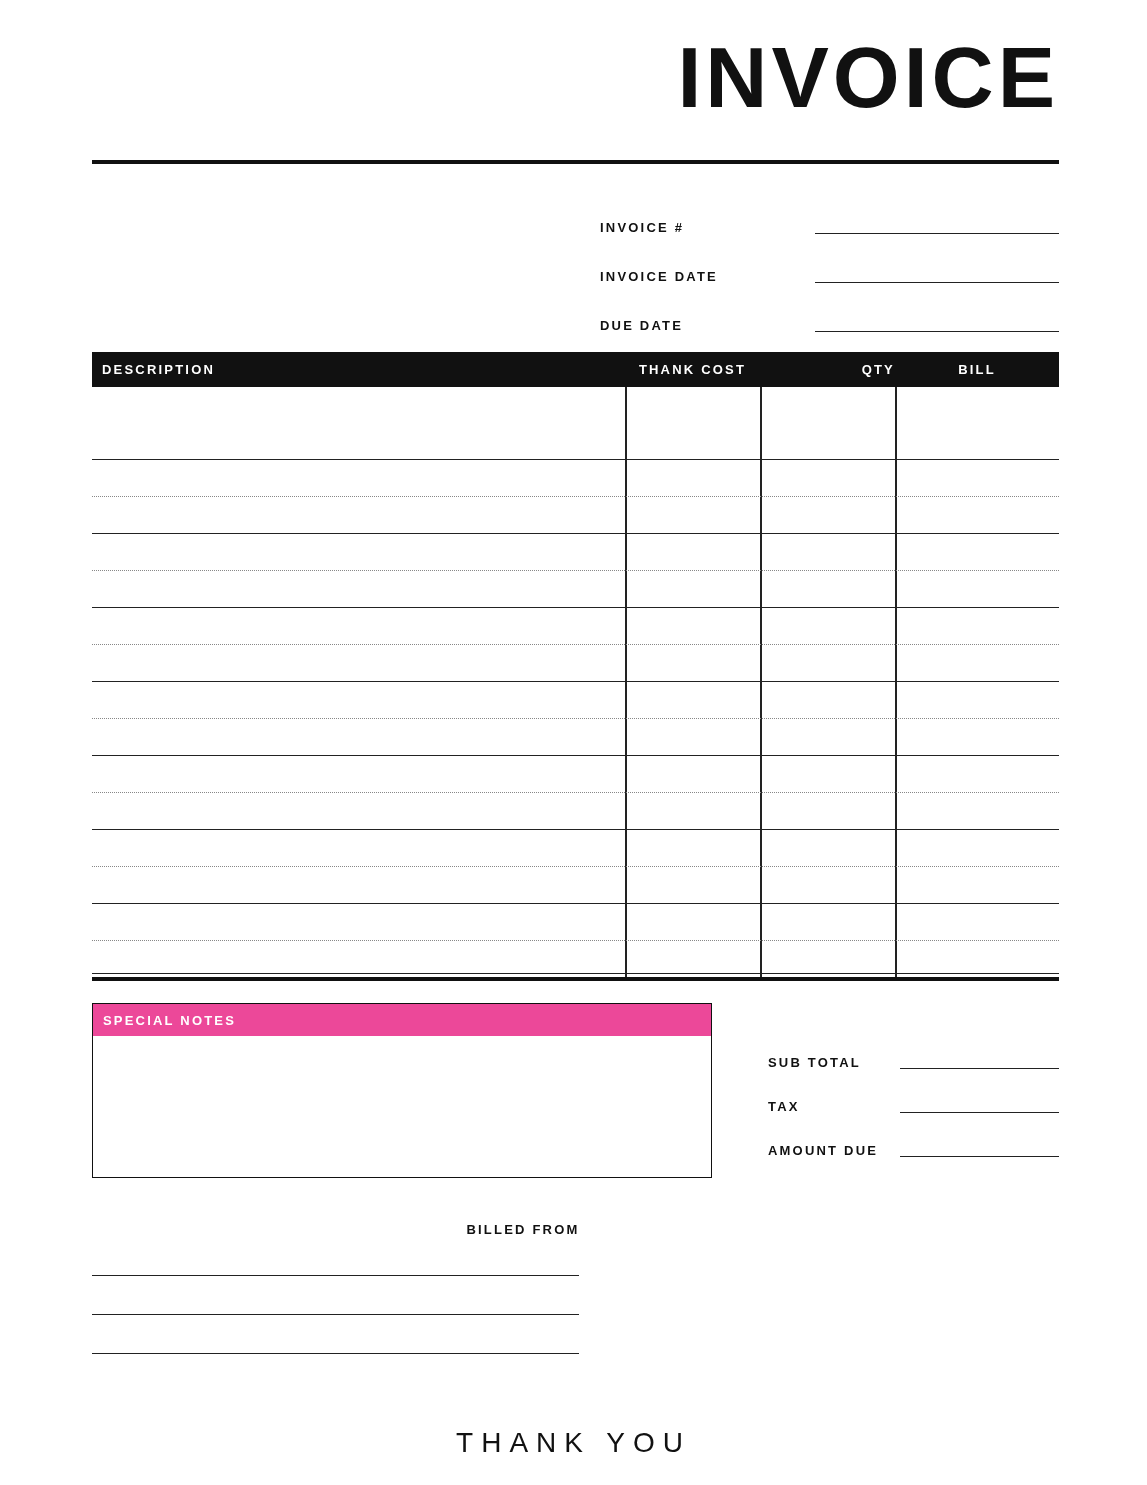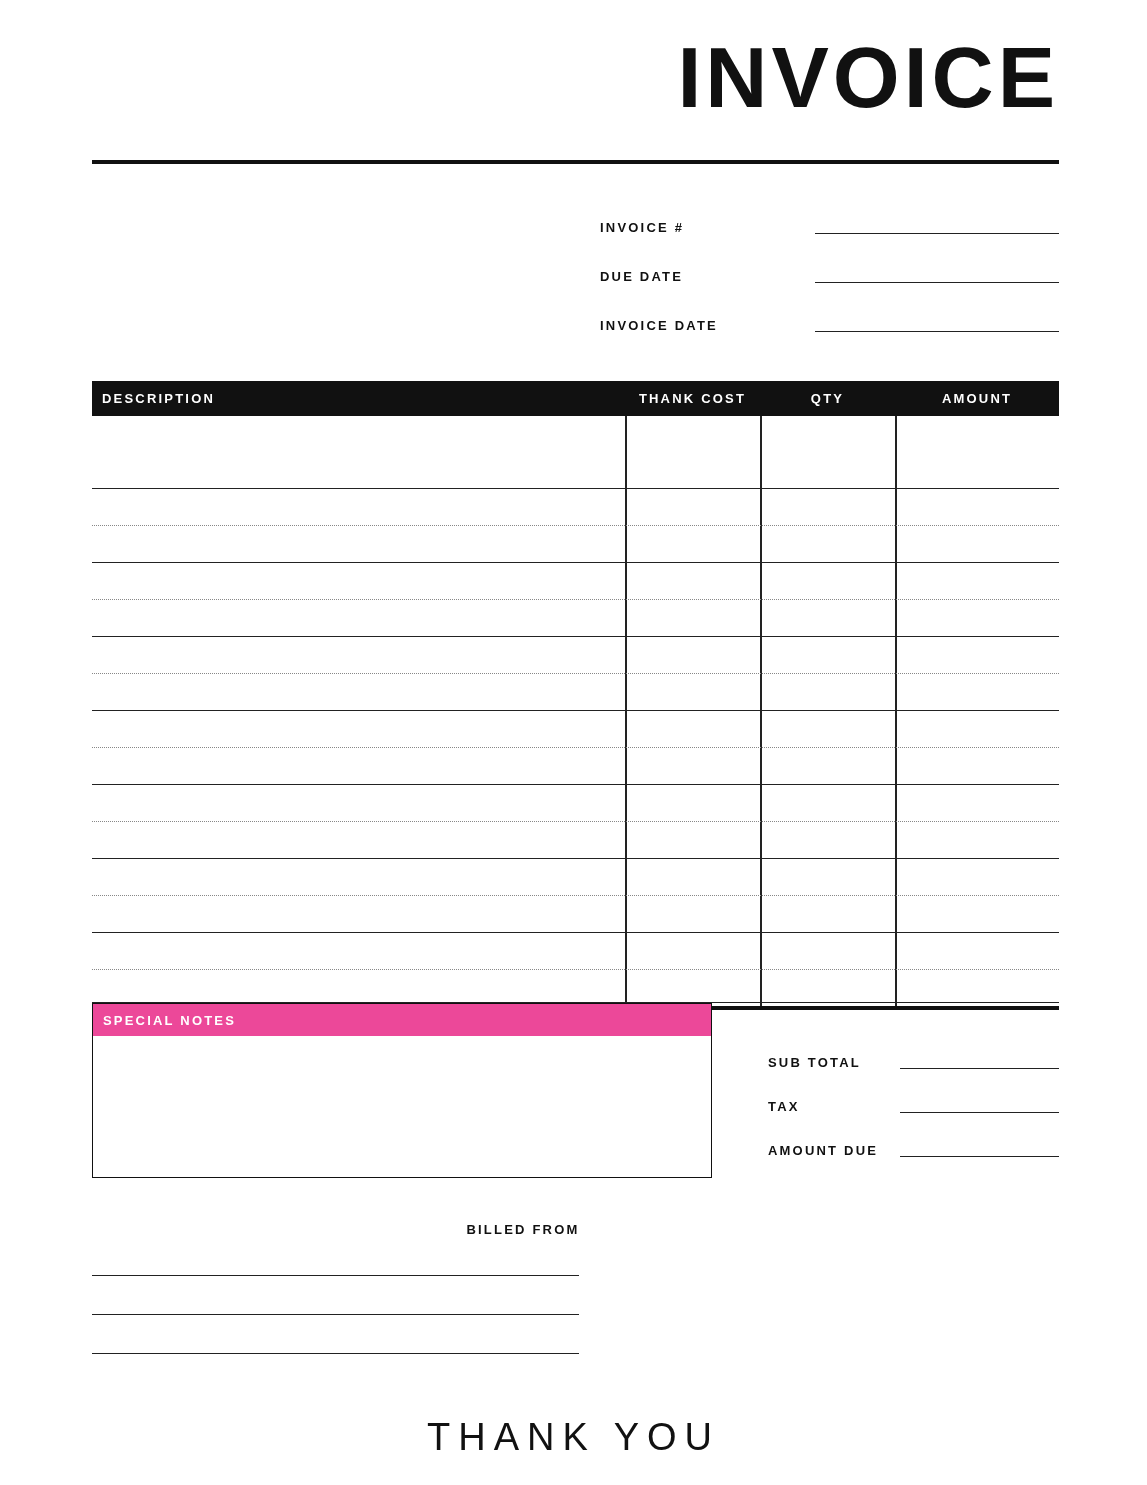--- a/index.html
+++ b/index.html
@@ -117,30 +117,29 @@
     top: 352px;
     left: 92px;
     right: 88px;
   }
   .items-head {
     display: flex;
     background: #111111;
     color: #ffffff;
     height: 35px;
     align-items: center;
-    margin-top: 29px;
   }
   .items-head .cell {
     font-size: 13px;
     font-weight: bold;
     letter-spacing: 2.2px;
   }
   .col-desc { width: 533px; padding-left: 10px; box-sizing: border-box; }
   .col-unit { width: 135px; text-align: center; }
-  .col-qty  { width: 135px; text-align: center; }
+  .col-qty  { width: 135px; text-align: right; }
   .col-total{ flex: 1; text-align: center; }
 
   .items-body {
     position: relative;
     height: 590px;
   }
   .vline {
     position: absolute;
     top: 0;
     bottom: 0;
@@ -234,21 +233,21 @@
     width: 487px;
   }
   .foot-col.right .foot-line { width: 440px; }
 
   .thankyou {
     position: absolute;
     bottom: 26px;
     left: 0;
     right: 0;
     text-align: center;
-    font-size: 38px;
+    font-size: 28px;
     letter-spacing: 8px;
     color: #111111;
   }
 </style>
 </head>
 <body>
 
 <div class="page">
 
   <div class="title-row">
@@ -258,38 +257,38 @@
 
   <div class="meta">
 
 
     <div class="meta-right">
       <div class="row">
         <div class="label">INVOICE #</div>
         <div class="line"></div>
       </div>
       <div class="row">
-        <div class="label">DUE DATE</div>
+        <div class="label">INVOICE DATE</div>
         <div class="line"></div>
       </div>
       <div class="row">
-        <div class="label">INVOICE DATE</div>
+        <div class="label">DUE DATE</div>
         <div class="line"></div>
       </div>
     </div>
 
   </div>
 
   <div class="items">
 
     <div class="items-head">
       <div class="cell col-desc">DESCRIPTION</div>
       <div class="cell col-unit">THANK COST</div>
       <div class="cell col-qty">QTY</div>
-      <div class="cell col-total">AMOUNT</div>
+      <div class="cell col-total">BILL</div>
     </div>
 
     <div class="items-body">
       <div class="vline v1"></div>
       <div class="vline v2"></div>
       <div class="vline v3"></div>
 
       <div class="rowline" style="top:72px;"></div>
       <div class="rowline dotted" style="top:109px;"></div>
       <div class="rowline" style="top:146px;"></div>

